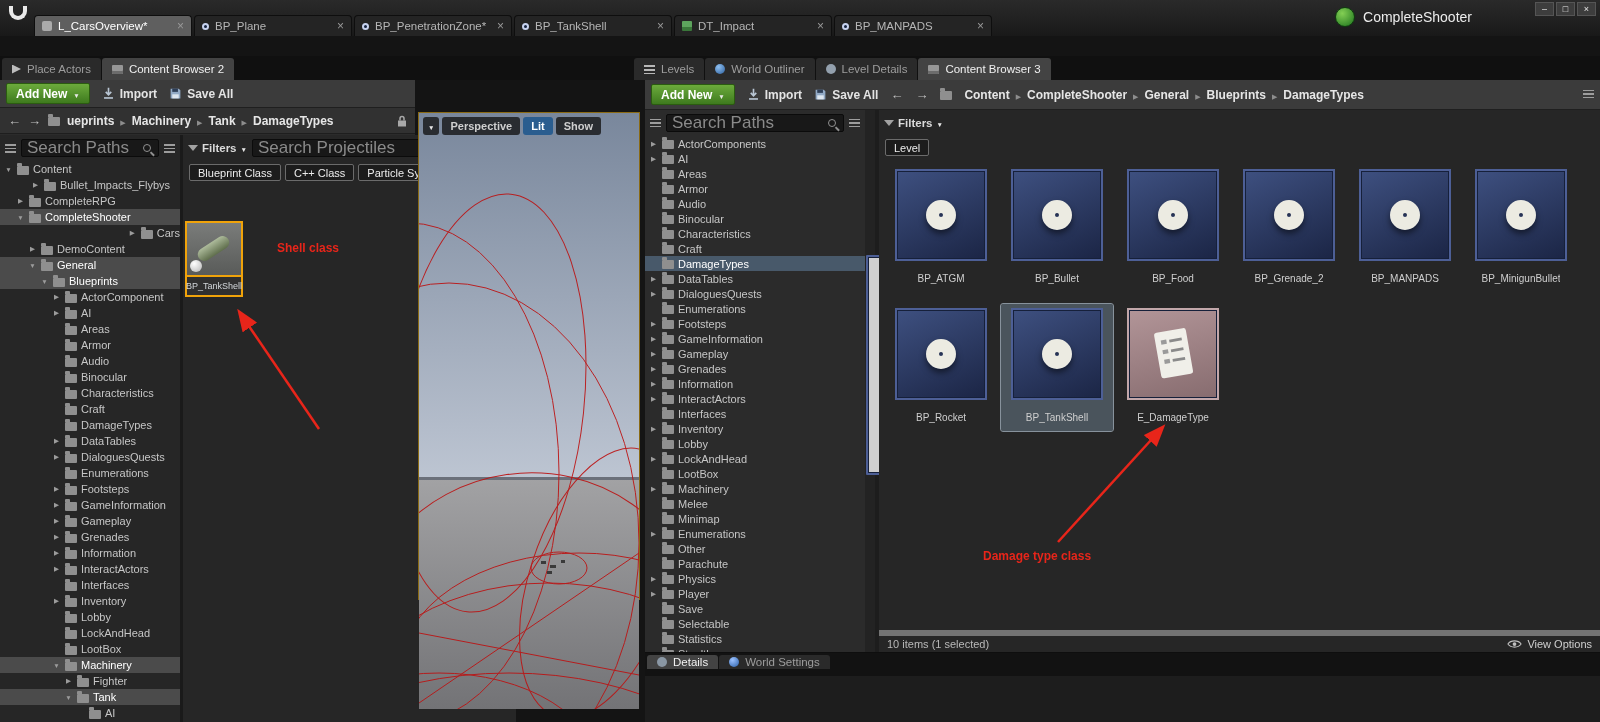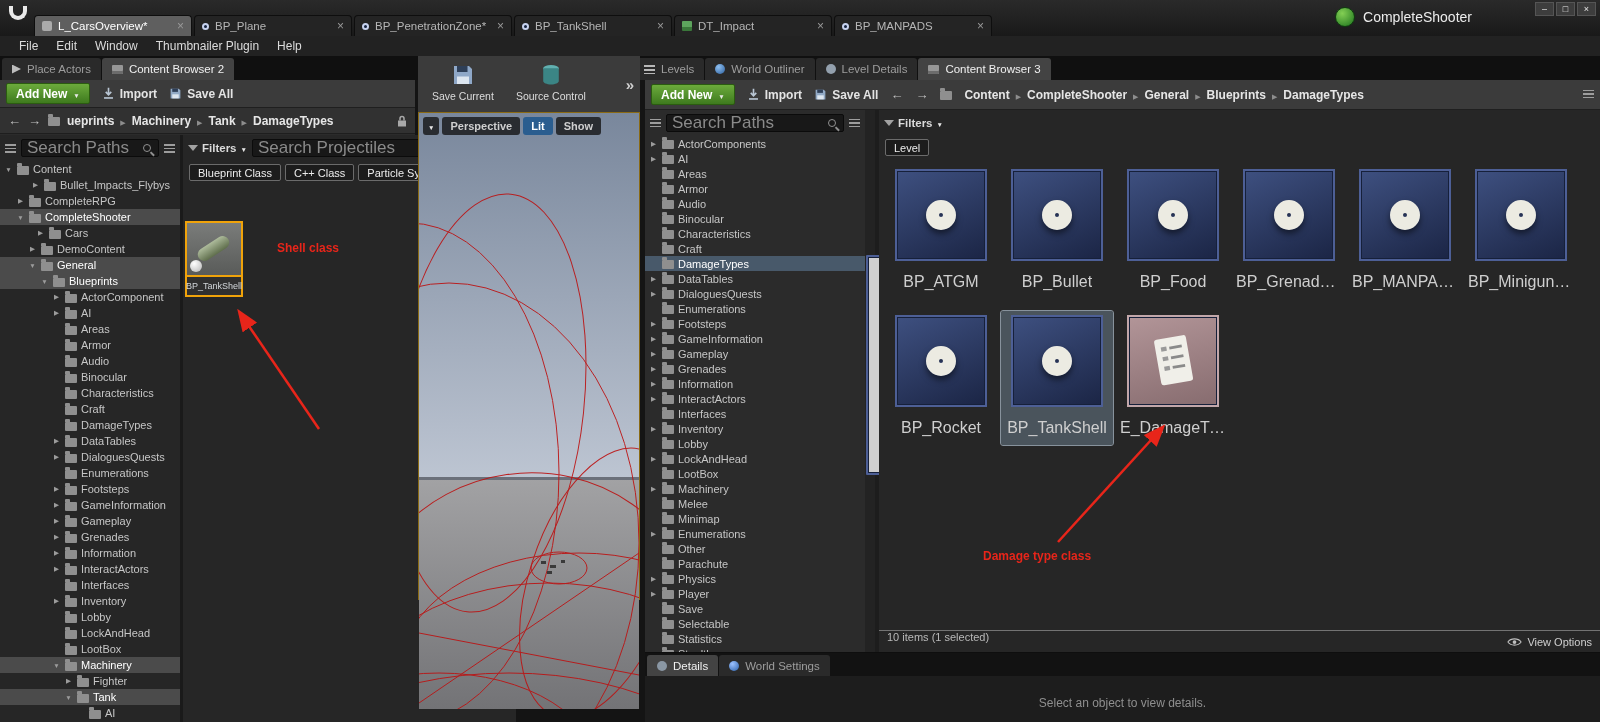--- a/index.html
+++ b/index.html
@@ -116,26 +116,26 @@
   .rp-div{width:4px;background:#1d1d1d;flex:none}
   .rp-assets-col{flex:1;background:#262626;display:flex;flex-direction:column;position:relative;min-width:0}
   .asset-grid{display:grid;grid-template-columns:repeat(6,116px);row-gap:12px;padding:6px 0 0 6px;flex:1;overflow:hidden;align-content:start}
   .asset{width:112px;display:flex;flex-direction:column;align-items:center;padding:4px 0 8px;border-radius:2px}
   .asset.selected{background:#4a545c;outline:1px solid #87929c}
   .thumb{width:92px;height:92px;background:linear-gradient(155deg,#3e5080,#1b2545);border:2px solid #4d5f96;display:flex;align-items:center;justify-content:center;box-shadow:inset 0 0 0 1px #16203a}
   .ring{width:30px;height:30px;border:13px solid #ecebe2;border-radius:50%;box-shadow:0 4px 6px rgba(0,0,0,.5),inset 0 1px 2px rgba(0,0,0,.35)}
   .enum-ico{display:none}
   .asset.type-enum .enum-ico{display:block}
   .asset.type-enum .thumb{background:linear-gradient(165deg,#b29598,#876c6f);border-color:#c2a7aa}
-  .alabel{margin-top:12px;font-size:16px;color:#cfcfcf;max-width:106px;overflow:hidden;text-overflow:ellipsis;white-space:nowrap}
-  .status-row{height:22px;display:flex;padding:0 8px;color:#b9b9b9;font-size:11px;border-top:1px solid #737373;flex:none}
+  .alabel{margin-top:12px;font-size:10px;color:#cfcfcf;max-width:106px;overflow:hidden;text-overflow:ellipsis;white-space:nowrap}
+  .status-row{height:22px;display:flex;align-items:center;padding:0 8px;color:#b9b9b9;font-size:11px;border-top:6px solid #737373;flex:none}
   .view-options{margin-left:auto;display:flex;align-items:center;gap:5px;color:#cfcfcf;font-size:11px}
   .rp-bottom{position:absolute;left:0;bottom:0;width:100%;height:70px;background:#1d1d1d;border-top:1px solid #0e0e0e}
   .bottom-tabs{display:flex;height:23px;padding:2px 0 0 2px;background:#121212}
-  .bottom-tabs .dock-tab{height:21px}
+  .bottom-tabs .dock-tab{height:14px}
   .dock-msg{text-align:center;margin-top:20px;color:#8f8f8f;font-size:12px}
 </style>
 </head>
 <body>
 
 <div id="root">
 
   <div class="titlebar">
     <div class="ue-logo"></div>
     <div class="doc-tabs">
@@ -180,28 +180,20 @@
       <span class="app-ico"></span>
       <span>CompleteShooter</span>
     </div>
     <div class="win-controls">
       <span class="win-btn">–</span>
       <span class="win-btn">□</span>
       <span class="win-btn">×</span>
     </div>
   </div>
 
-  <div class="menubar">
-
-  <span class="menu-item">File</span>
-      <span class="menu-item">Edit</span>
-      <span class="menu-item">Window</span>
-      <span class="menu-item">Thumbnailer Plugin</span>
-      <span class="menu-item">Help</span>
-    </div>
 
   <div class="dock-strip">
     <div class="dock-tabs left">
 
         <div class="dock-tab">
           <span class="tab-ico place-actors-icon"></span>
           <span>Place Actors</span>
         </div>
 
         <div class="dock-tab active">
@@ -300,21 +292,21 @@
               <span class="folder"></span>
               <span class="tl">CompleteRPG</span>
             </div>
 
             <div class="tree-row hl" style="padding-left: 16px;">
               <span class="tw">▼</span>
               <span class="folder"></span>
               <span class="tl">CompleteShooter</span>
             </div>
 
-            <div class="tree-row" style="padding-left: 36px;">
+            <div class="tree-row" style="padding-left: 20px; justify-content: flex-end;">
               <span class="tw">▶</span>
               <span class="folder"></span>
               <span class="tl">Cars</span>
             </div>
 
             <div class="tree-row" style="padding-left: 28px;">
               <span class="tw">▶</span>
               <span class="folder"></span>
               <span class="tl">DemoContent</span>
             </div>
@@ -529,38 +521,20 @@
               <marker id="ah1" markerWidth="9" markerHeight="7" refX="7" refY="3.5" orient="auto">
                 <path d="M0 0 L9 3.5 L0 7 z" fill="#e8251a"></path>
               </marker>
             </defs>
           <line x1="96" y1="134" x2="17" y2="18" stroke="#e8251a" stroke-width="2.5" marker-end="url(#ah1)"></line>
         </svg>
       </div>
     </div>
   </div>
 
-  <div class="main-toolbar">
-    <button class="big-btn">
-      <svg width="24" height="24" viewBox="0 0 16 16">
-          <path d="M2 2h10l2 2v10H2z" fill="#8fa8c8"></path>
-          <rect x="4" y="2" width="7" height="4" fill="#2e3f58"></rect>
-          <rect x="4" y="9" width="8" height="5" fill="#dde6f0"></rect>
-        </svg>
-      <span>Save Current</span>
-    </button>
-    <button class="big-btn">
-      <svg width="24" height="24" viewBox="0 0 16 16">
-          <ellipse cx="8" cy="3.5" rx="5.2" ry="2.2" fill="#61b0b0"></ellipse>
-          <path d="M2.8 3.5v8.5c0 1.3 2.3 2.3 5.2 2.3s5.2-1 5.2-2.3V3.5" fill="#3b8585"></path>
-        </svg>
-      <span>Source Control</span>
-    </button>
-    <span class="overflow-ico"></span>
-  </div>
 
   <div class="viewport">
     <svg class="scene" width="220" height="596" viewBox="0 0 220 596">
       <defs>
         <linearGradient id="sky" x1="0" y1="0" x2="0" y2="1">
             <stop offset="0" stop-color="#79879c"></stop>
             <stop offset="1" stop-color="#bdc5d2"></stop>
           </linearGradient>
         <linearGradient id="gnd" x1="0" y1="0" x2="0" y2="1">
             <stop offset="0" stop-color="#a2a2a4"></stop>
@@ -986,17 +960,16 @@
           <div class="dock-tab active">
             <span class="tab-ico details-icon"></span>
             <span>Details</span>
           </div>
 
           <div class="dock-tab">
             <span class="tab-ico world-settings-icon"></span>
             <span>World Settings</span>
           </div>
         </div>
-      <div class="dock-msg">Select an object to view details.</div>
     </div>
   </div>
 
 </div>
 
 </body></html>

